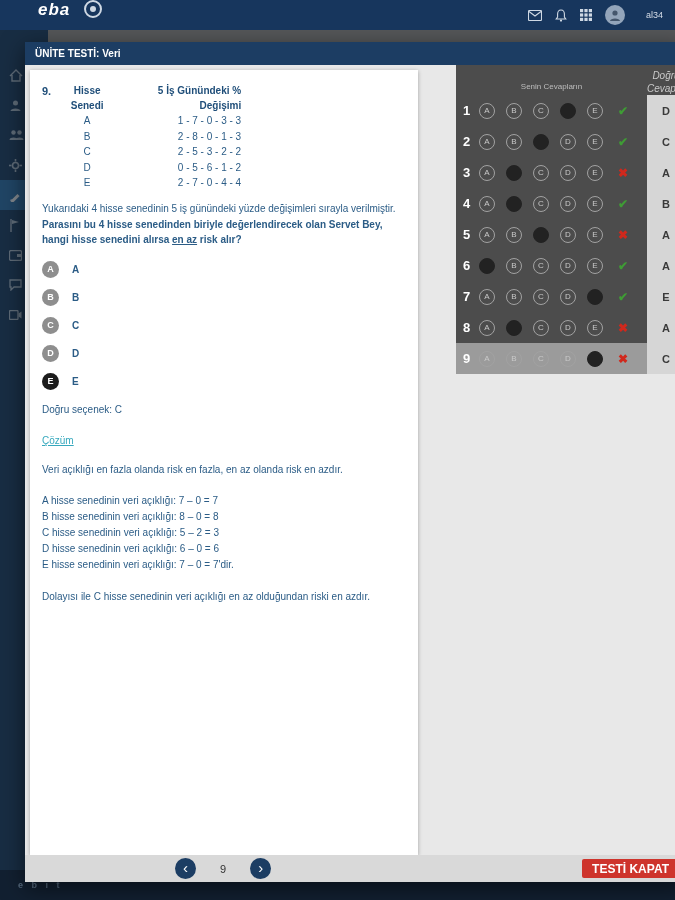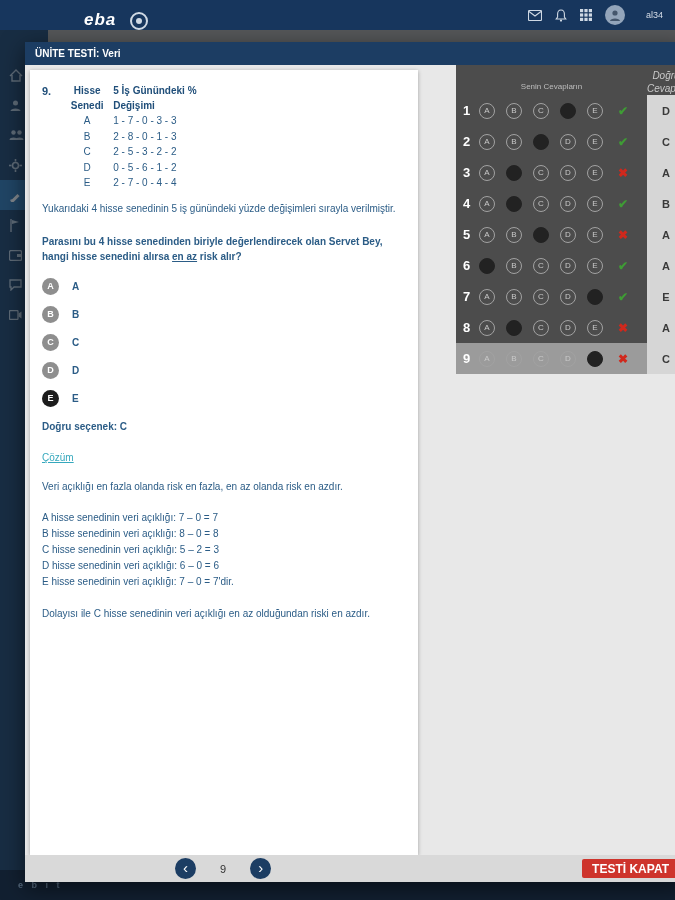--- a/index.html
+++ b/index.html
@@ -1,19 +1,19 @@
 <!DOCTYPE html>
 <html><head>
 <meta charset="utf-8">
 <style>
   * { margin:0; padding:0; box-sizing:border-box; }
   html,body { width:675px; height:900px; overflow:hidden; font-family:"Liberation Sans", sans-serif; background:#8f9296; position:relative; }
 
   
-  .topbar { position:absolute; top:0; left:0; right:0; height:30px; background:#17365d; z-index:30; display:flex; align-items:flex-end;padding-left:46px; }
+  .topbar { position:absolute; top:0; left:0; right:0; height:30px; background:#17365d; z-index:30; display:flex; align-items:flex-start; }
   .logo { margin-left:38px; color:#fff; font-size:17px; font-weight:bold; font-style:italic; letter-spacing:1px; }
   .emblem { width:18px; height:18px; border-radius:50%; border:2px solid #cfd9e4; margin-left:14px; position:relative; }
   .emblem::after { content:""; position:absolute; left:4px; top:4px; width:6px; height:6px; border-radius:50%; background:#cfd9e4; }
   .search { position:absolute; left:235px; top:6px; width:232px; height:18px; background:#0e2845; border-radius:9px; display:flex; align-items:center; padding:0 8px 0 10px; }
   .search input { flex:1; background:transparent; border:none; outline:none; color:#c9d6e4; font-size:9px; font-family:"Liberation Sans", sans-serif; }
   .search input::placeholder { color:#7f97b1; }
   .tb-icons { position:absolute; right:12px; top:0; height:30px; display:flex; align-items:center; gap:13px; }
   .tb-ic svg { display:block; }
   .avatar { width:20px; height:20px; border-radius:50%; background:#93a5ba; display:flex; align-items:center; justify-content:center; overflow:hidden; }
   .tb-user { color:#d7dee8; font-size:9px;margin-left:8px; }
@@ -33,30 +33,30 @@
   .modal { position:absolute; left:25px; top:42px; width:660px; height:840px; z-index:20; display:flex; flex-direction:column; box-shadow:0 6px 22px rgba(0,0,0,0.55); }
   .modal-header { height:23px; background:#1c3d63; color:#fff; font-size:10px; font-weight:bold; display:flex; align-items:center; padding-left:10px; flex:0 0 auto; }
   .modal-body { flex:1; position:relative; background:#e8e8e8; overflow:hidden; }
 
   
   .sheet { position:absolute; left:5px; top:5px; width:388px; bottom:27px; background:#fff; box-shadow:0 1px 4px rgba(0,0,0,0.3); padding:14px 16px 0 12px; color:#2b5c86; font-size:10px; overflow:hidden; }
   .q-wrap { display:flex; }
   .q-num { font-weight:bold; color:#1f4e79; font-size:11px; margin-right:10px; margin-top:1px; }
   .t-head { display:flex; font-weight:bold; color:#1f4e79; line-height:1.45; }
   .t-c1 { width:52px; text-align:center; }
-  .t-c2 { width:128px; text-align:left; }
+  .t-c2 { width:128px; text-align:right; }
   .t-row { display:flex; line-height:1.55; }
   .para { margin-top:10px; line-height:1.5; }
-  .q-bold { font-weight:bold; margin-top:18px; line-height:1.5; }
+  .q-bold { font-weight:bold; margin-top:1px; line-height:1.5; }
   .opts { margin-top:14px; }
   .opt { display:flex; align-items:center; margin-bottom:11px; }
   .opt-circle { width:17px; height:17px; border-radius:50%; background:#8e8e8e; color:#fff; font-size:9px; font-weight:bold; display:flex; align-items:center; justify-content:center; margin-right:13px; cursor:pointer; flex:0 0 auto; }
   .opt-circle.sel { background:#1c1c1c; }
   .opt-label { font-weight:bold; color:#2b5c86; }
-  .correct-label { margin-top:14px; font-weight:bold; }
+  .correct-label { margin-top:14px; font-weight:normal; }
   .solution-link { margin-top:20px; display:inline-block; color:#35a8bd; text-decoration:underline; cursor:pointer; }
   .sol-intro { margin-top:16px; line-height:1.5; }
   .sol-steps { margin-top:16px; }
   .sol-line { line-height:1.6; }
   .sol-conclusion { margin-top:16px; line-height:1.5; }
 
   
   .answers { position:absolute; right:0; top:0; width:229px; background:#4c4c4c; }
   .answers-header { display:flex; height:30px; }
   .ah-left { width:191px; display:flex; align-items:flex-end; justify-content:center; padding-bottom:4px; color:#bdbdbd; font-size:8px; }

